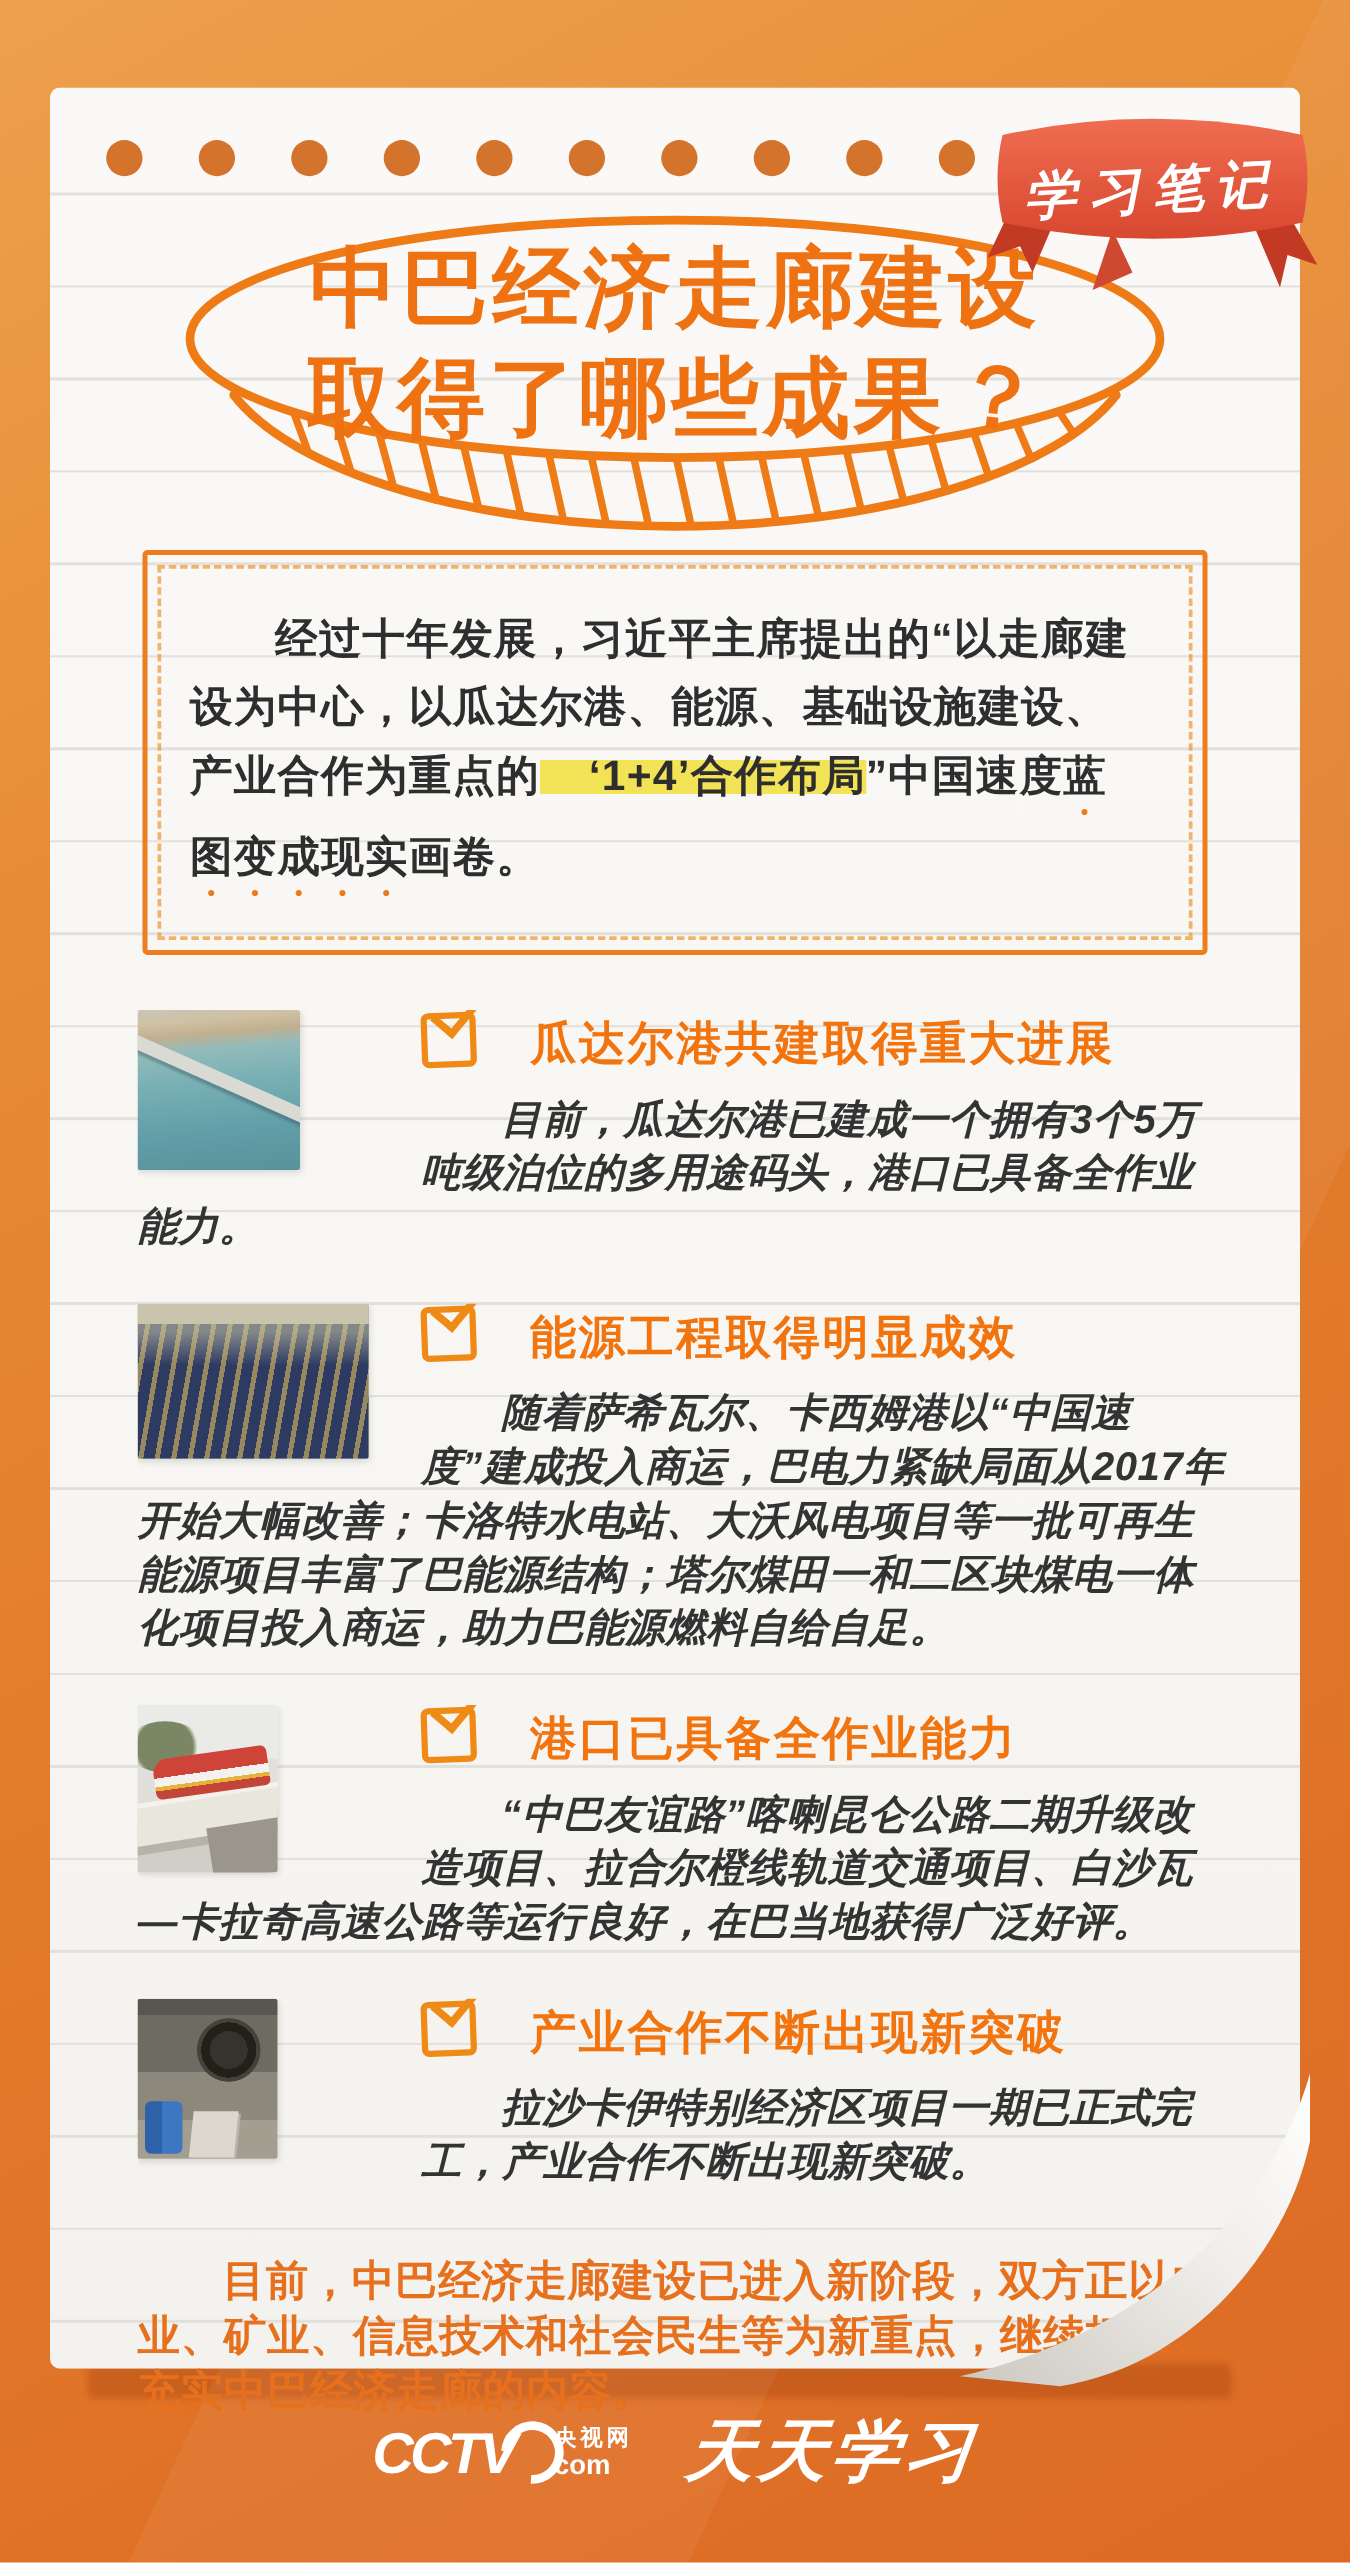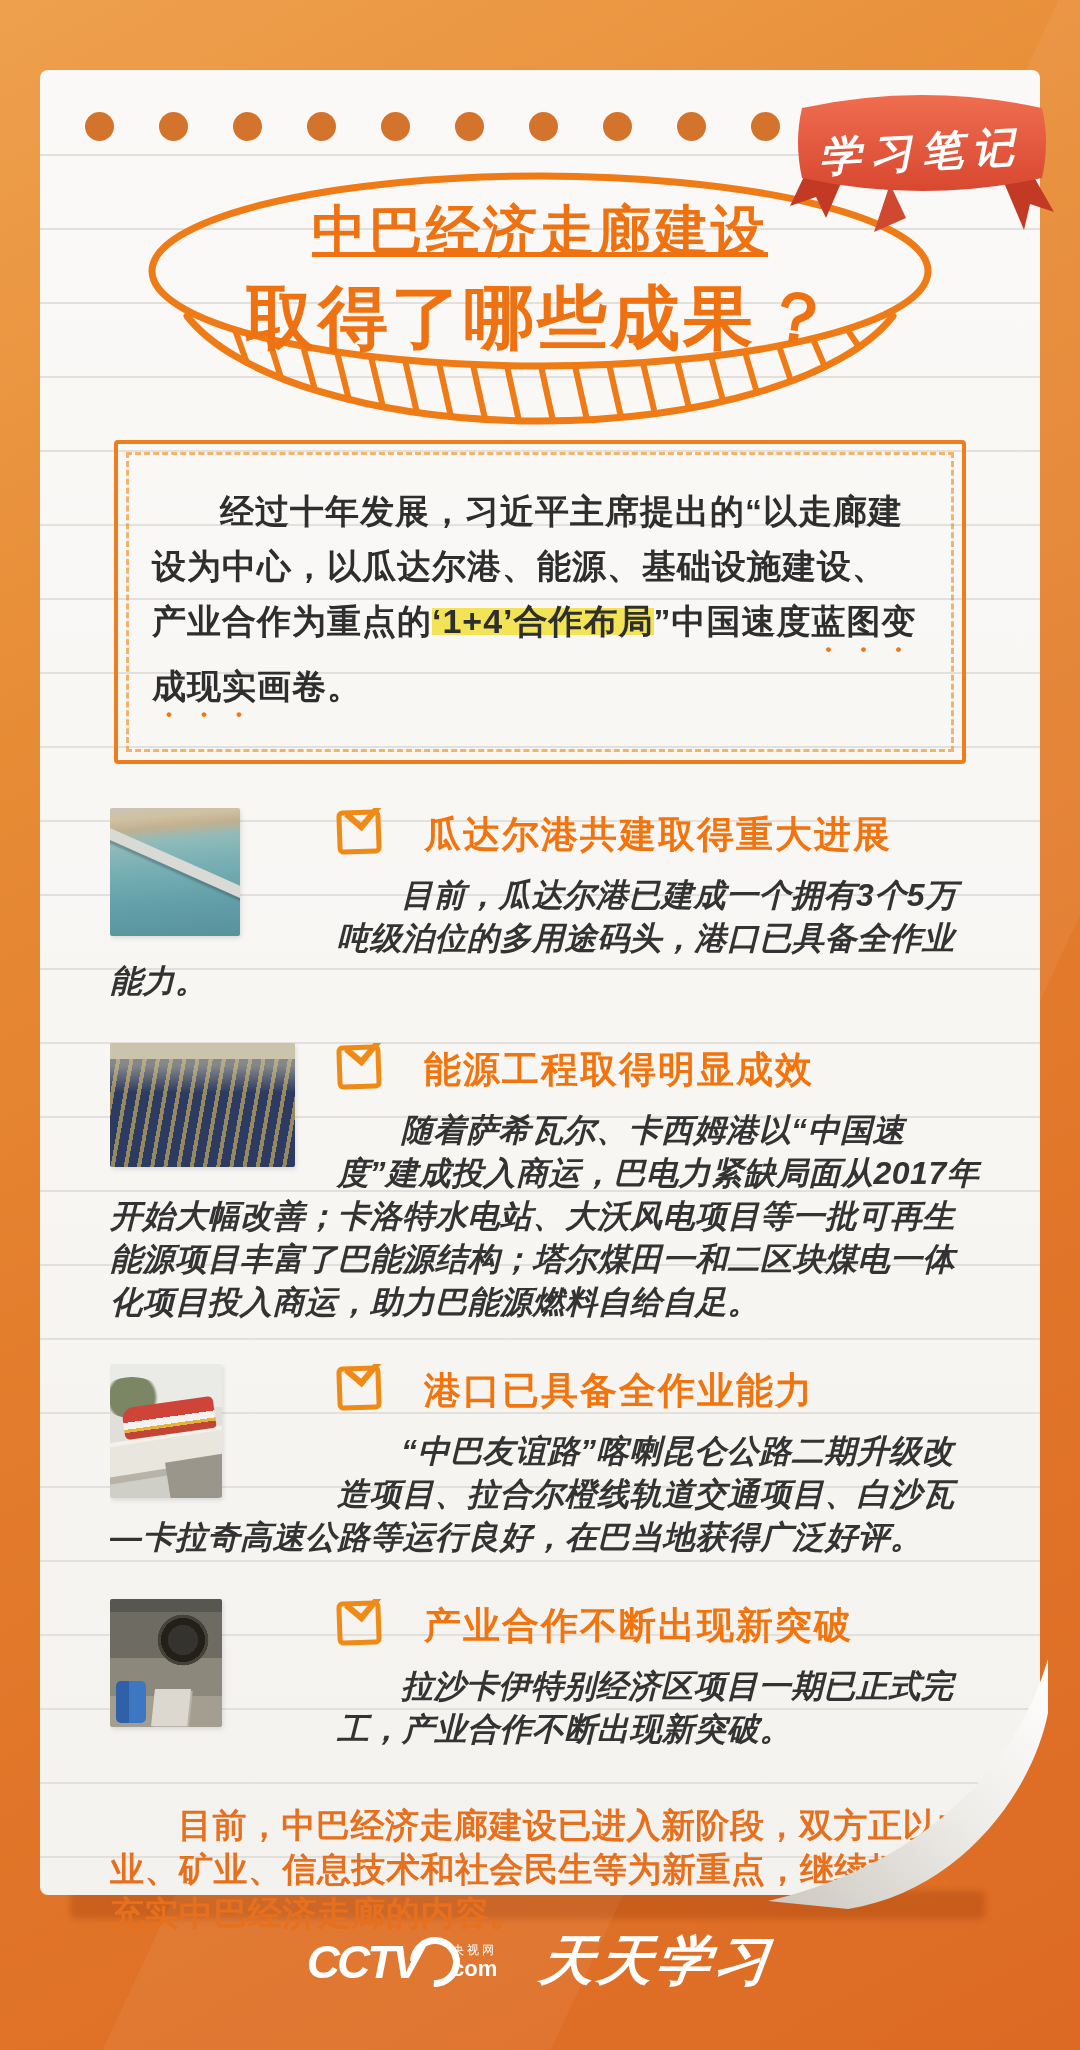--- a/index.html
+++ b/index.html
@@ -37,37 +37,38 @@
   .ribbon svg{position:absolute;left:0;top:0;}
   .ribbon-label{
     position:absolute;left:18px;right:20px;top:44px;text-align:center;
     color:#fff;font-size:42px;font-weight:bold;letter-spacing:9px;
     font-family:"DejaVu Serif","Liberation Serif",serif;font-style:italic;
     transform:rotate(-3deg);white-space:nowrap;
   }
   
   .bubble{position:relative;margin:96px auto 0;width:810px;height:270px;}
   .bubble-text{position:absolute;left:0;right:0;top:22px;text-align:center;color:#ee7212;font-weight:bold;}
-  .bubble-line1{font-size:54px;line-height:84px;letter-spacing:3px;text-decoration:underline;}
+  .bubble-line1{font-size:70px;line-height:84px;letter-spacing:3px;}
   .bubble-line2{font-size:70px;line-height:84px;letter-spacing:3px;margin-top:4px;}
   .qmark{display:inline-block;transform:rotate(7deg);margin-left:6px;}
   
   .intro-box{
     margin:4px auto 0;width:852px;box-sizing:border-box;
     border:4px solid #ee7d1e;border-radius:4px;
     outline:3px dashed rgba(240,150,50,0.7);outline-offset:-15px;
     padding:40px 44px 36px 34px;
   }
   .intro-text{
     margin:0;font-size:34px;line-height:55px;font-weight:bold;color:#2e2e2e;
     text-indent:2em;letter-spacing:1px;
   }
   .hl{
     background:linear-gradient(180deg,rgba(242,226,78,0) 16%,rgba(242,226,78,0.95) 16% 88%,rgba(242,226,78,0) 88%);
     border-radius:4px;
+    padding-left:39px;
   }
   .emph{
     -webkit-text-emphasis:filled dot #ee7918;text-emphasis:filled dot #ee7918;
     -webkit-text-emphasis-position:under;text-emphasis-position:under right;
   }
   
   .sections{margin:44px 55px 0 70px;}
   .section{overflow:hidden;margin-bottom:40px;}
   .photo{float:left;position:relative;overflow:hidden;border-radius:2px;
          box-shadow:1px 2px 5px rgba(0,0,0,0.12);}
@@ -122,21 +123,21 @@
     color:#e6701d;text-indent:2em;letter-spacing:0.5px;
   }
   
   .footer{position:absolute;left:0;top:1925px;width:100%;display:flex;
           justify-content:center;align-items:center;gap:44px;color:#fff;}
   .cctv-logo{display:flex;align-items:center;}
   .cctv-word{font-size:46px;font-weight:900;letter-spacing:-3px;font-style:italic;}
   .swoosh{width:50px;height:50px;border:7px solid #fff;border-left-color:transparent;
           border-radius:50%;transform:rotate(-42deg);margin-left:-10px;box-sizing:border-box;}
   .com-col{display:flex;flex-direction:column;margin-left:-8px;line-height:1;}
-  .cn-small{font-size:12px;letter-spacing:3px;font-weight:normal;}
+  .cn-small{font-size:18px;letter-spacing:3px;font-weight:bold;}
   .com-word{font-size:22px;font-weight:bold;margin-top:2px;}
   .brand{
     font-family:"DejaVu Serif","Liberation Serif",serif;font-style:italic;font-weight:bold;
     font-size:54px;transform:skewX(-7deg);letter-spacing:4px;
   }
 </style>
 </head>
 <body>
 
 <div class="paper">

